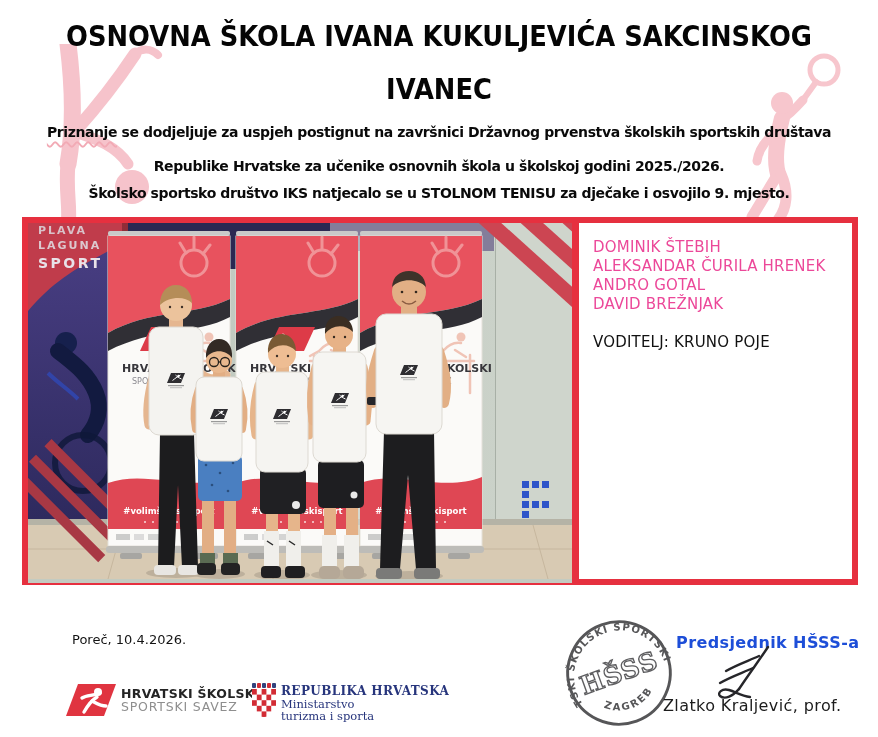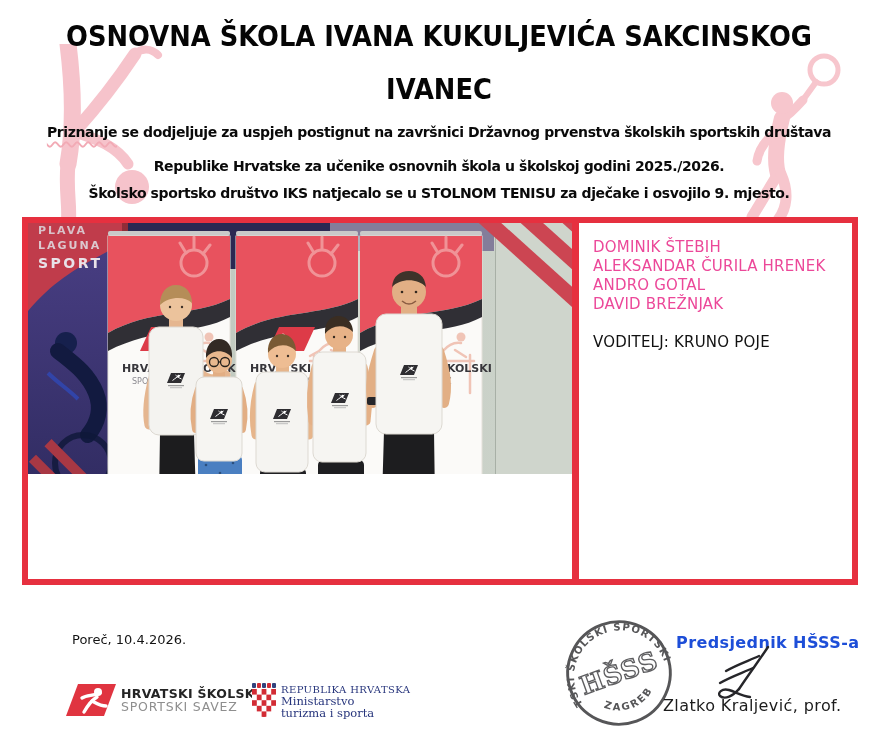--- a/index.html
+++ b/index.html
@@ -22,34 +22,34 @@
               font-size:14px; letter-spacing:-.4px; white-space:nowrap; }
   .award-l1 { top:108px; }
   .award-l2 { top:142px; }
   .result   { top:169px; }
   .squiggle { text-decoration:underline; text-decoration-style:wavy; text-decoration-color:#f2aab5;
               text-decoration-thickness:2px; text-underline-offset:4px; }
 
   
   .cert-box { position:absolute; left:22px; top:201px; width:836px; height:368px;
               border:6px solid #e6303f; display:flex; background:#fff; }
-  .photo-wrap { position:relative; width:544px; height:251px; flex:none; overflow:hidden; background:#c3cbc1; }
+  .photo-wrap { position:relative; width:544px; height:360px; flex:none; overflow:hidden; background:#c3cbc1; }
   .names-panel { flex:1; border-left:7px solid #e6303f; background:#fff; padding:15px 10px 10px 14px; }
   .name-line { font-size:15px; color:#ec4899; line-height:19px; letter-spacing:.2px; }
   .leader-line { font-size:15px; color:#111; line-height:19px; margin-top:19px; letter-spacing:.2px; }
 
   
   .place-date { position:absolute; left:72px; top:616px; font-size:13px; color:#141414; }
   .hsss-logo { position:absolute; left:62px; top:664px; }
   .hsss-text { position:absolute; left:121px; top:671px; line-height:13px; }
   .hsss-text .l1 { font-size:12.5px; font-weight:bold; color:#242424; letter-spacing:.3px; }
   .hsss-text .l2 { font-size:12.5px; color:#8e8e8e; letter-spacing:.8px; }
   .min-arms { position:absolute; left:251px; top:666px; }
   .min-text { position:absolute; left:281px; top:668px; font-family:"DejaVu Serif","Liberation Serif",serif; color:#27357c; }
-  .min-text .l1 { font-size:10px; font-weight:normal; letter-spacing:.4px;text-align:right; }
+  .min-text .l1 { font-size:12px; font-weight:bold; letter-spacing:.4px;text-align:right; }
   .min-text .l2 { font-size:11.5px; line-height:12px; }
   .stamp { position:absolute; left:561px; top:597px; opacity:.88; }
   .pres-title { position:absolute; left:676px; top:617px; font-size:16px; color:#1d4ed8; letter-spacing:.4px;font-weight:bold; }
   .signature { position:absolute; left:704px; top:628px; }
   .pres-name { position:absolute; left:663px; top:680px; font-size:16px; color:#1c1c1c; letter-spacing:.4px; }
 </style>
 </head>
 <body>
 
 <div class="page">

